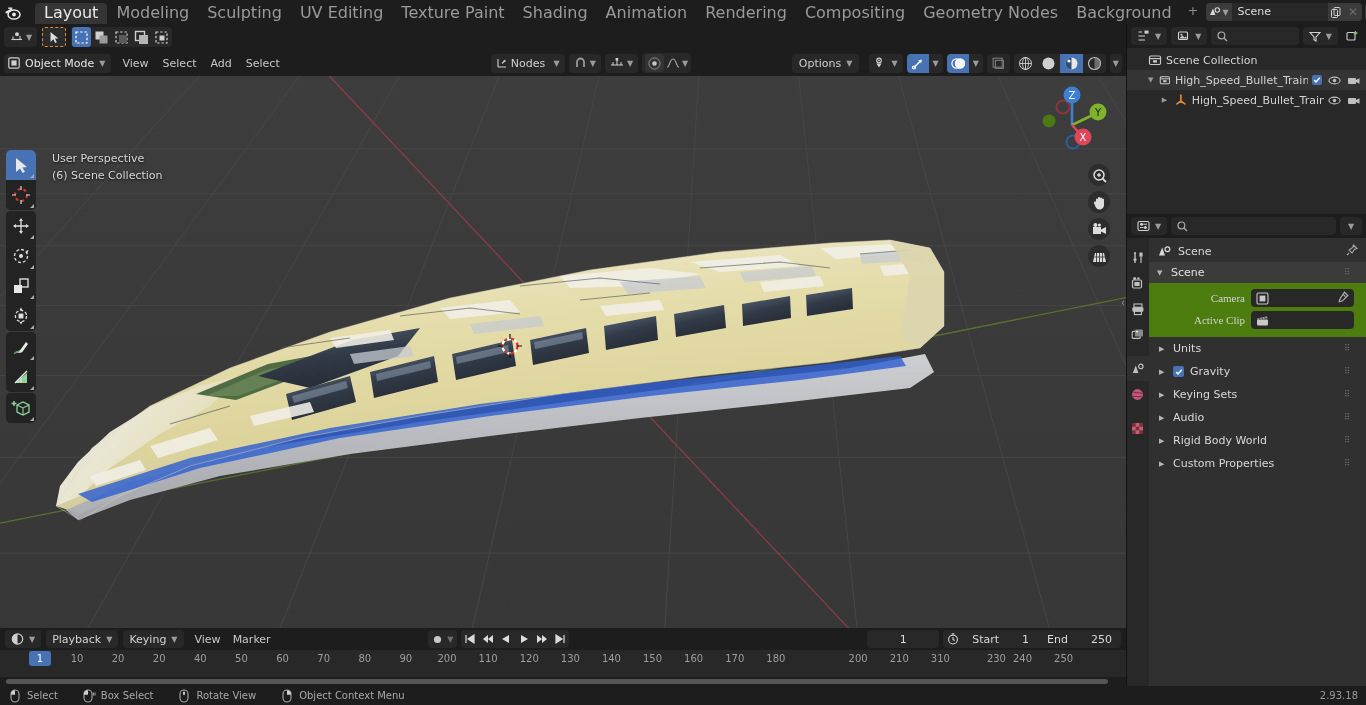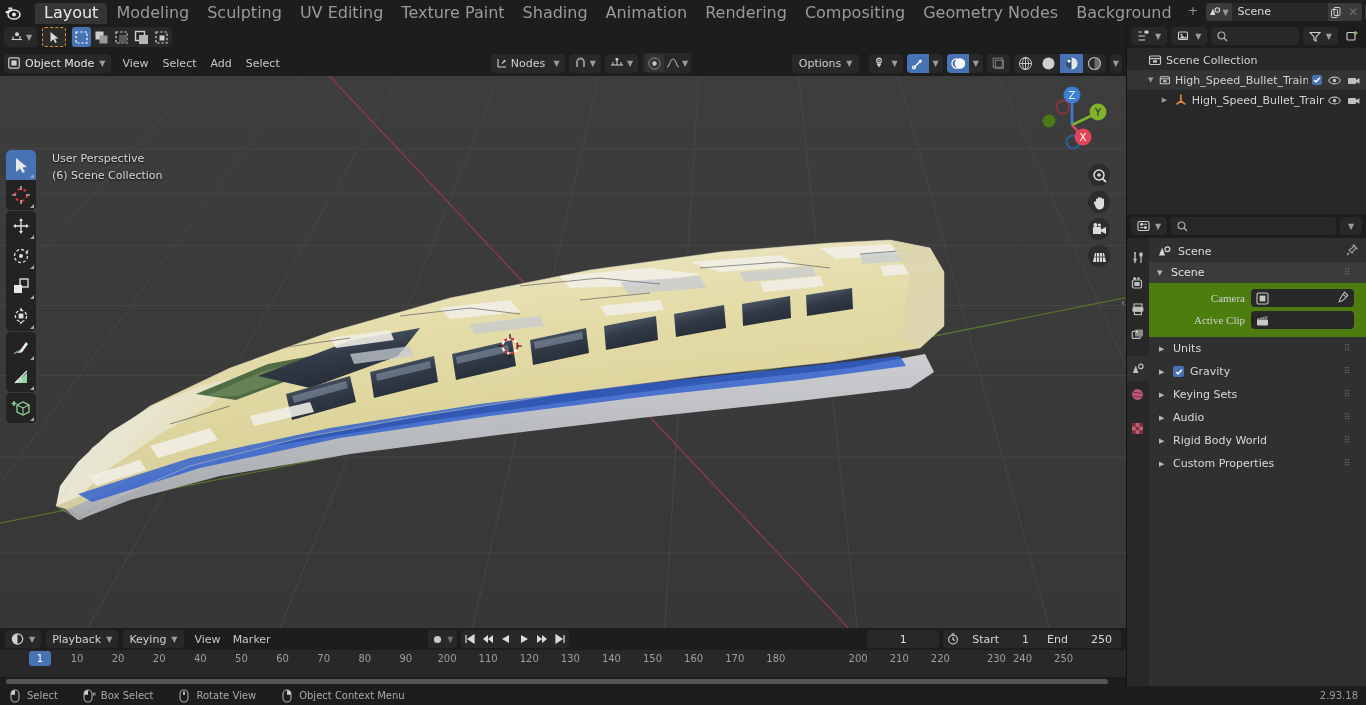--- a/index.html
+++ b/index.html
@@ -804,21 +804,21 @@
             <div class="tl-tick" style="left: 529.222px;">120</div>
             <div class="tl-tick" style="left: 570.333px;">130</div>
             <div class="tl-tick" style="left: 611.444px;">140</div>
             <div class="tl-tick" style="left: 652.556px;">150</div>
             <div class="tl-tick" style="left: 693.667px;">160</div>
             <div class="tl-tick" style="left: 734.778px;">170</div>
             <div class="tl-tick" style="left: 775.889px;">180</div>
             <div class="tl-tick" style="left: 817px; margin-top: 41px;">190</div>
             <div class="tl-tick" style="left: 858.111px;">200</div>
             <div class="tl-tick" style="left: 899.222px;">210</div>
-            <div class="tl-tick" style="left: 940.333px;">220</div>
+            <div class="tl-tick" style="left: 940.333px;">310</div>
             <div class="tl-tick" style="left: 981.444px; margin-left: 15px;">230</div>
             <div class="tl-tick" style="left: 1022.56px;">240</div>
             <div class="tl-tick" style="left: 1063.67px;">250</div>
           </div>
         <div class="tl-scrollbar">
           <div class="tl-sb-thumb"></div>
         </div>
       </div>
     </div>
 

